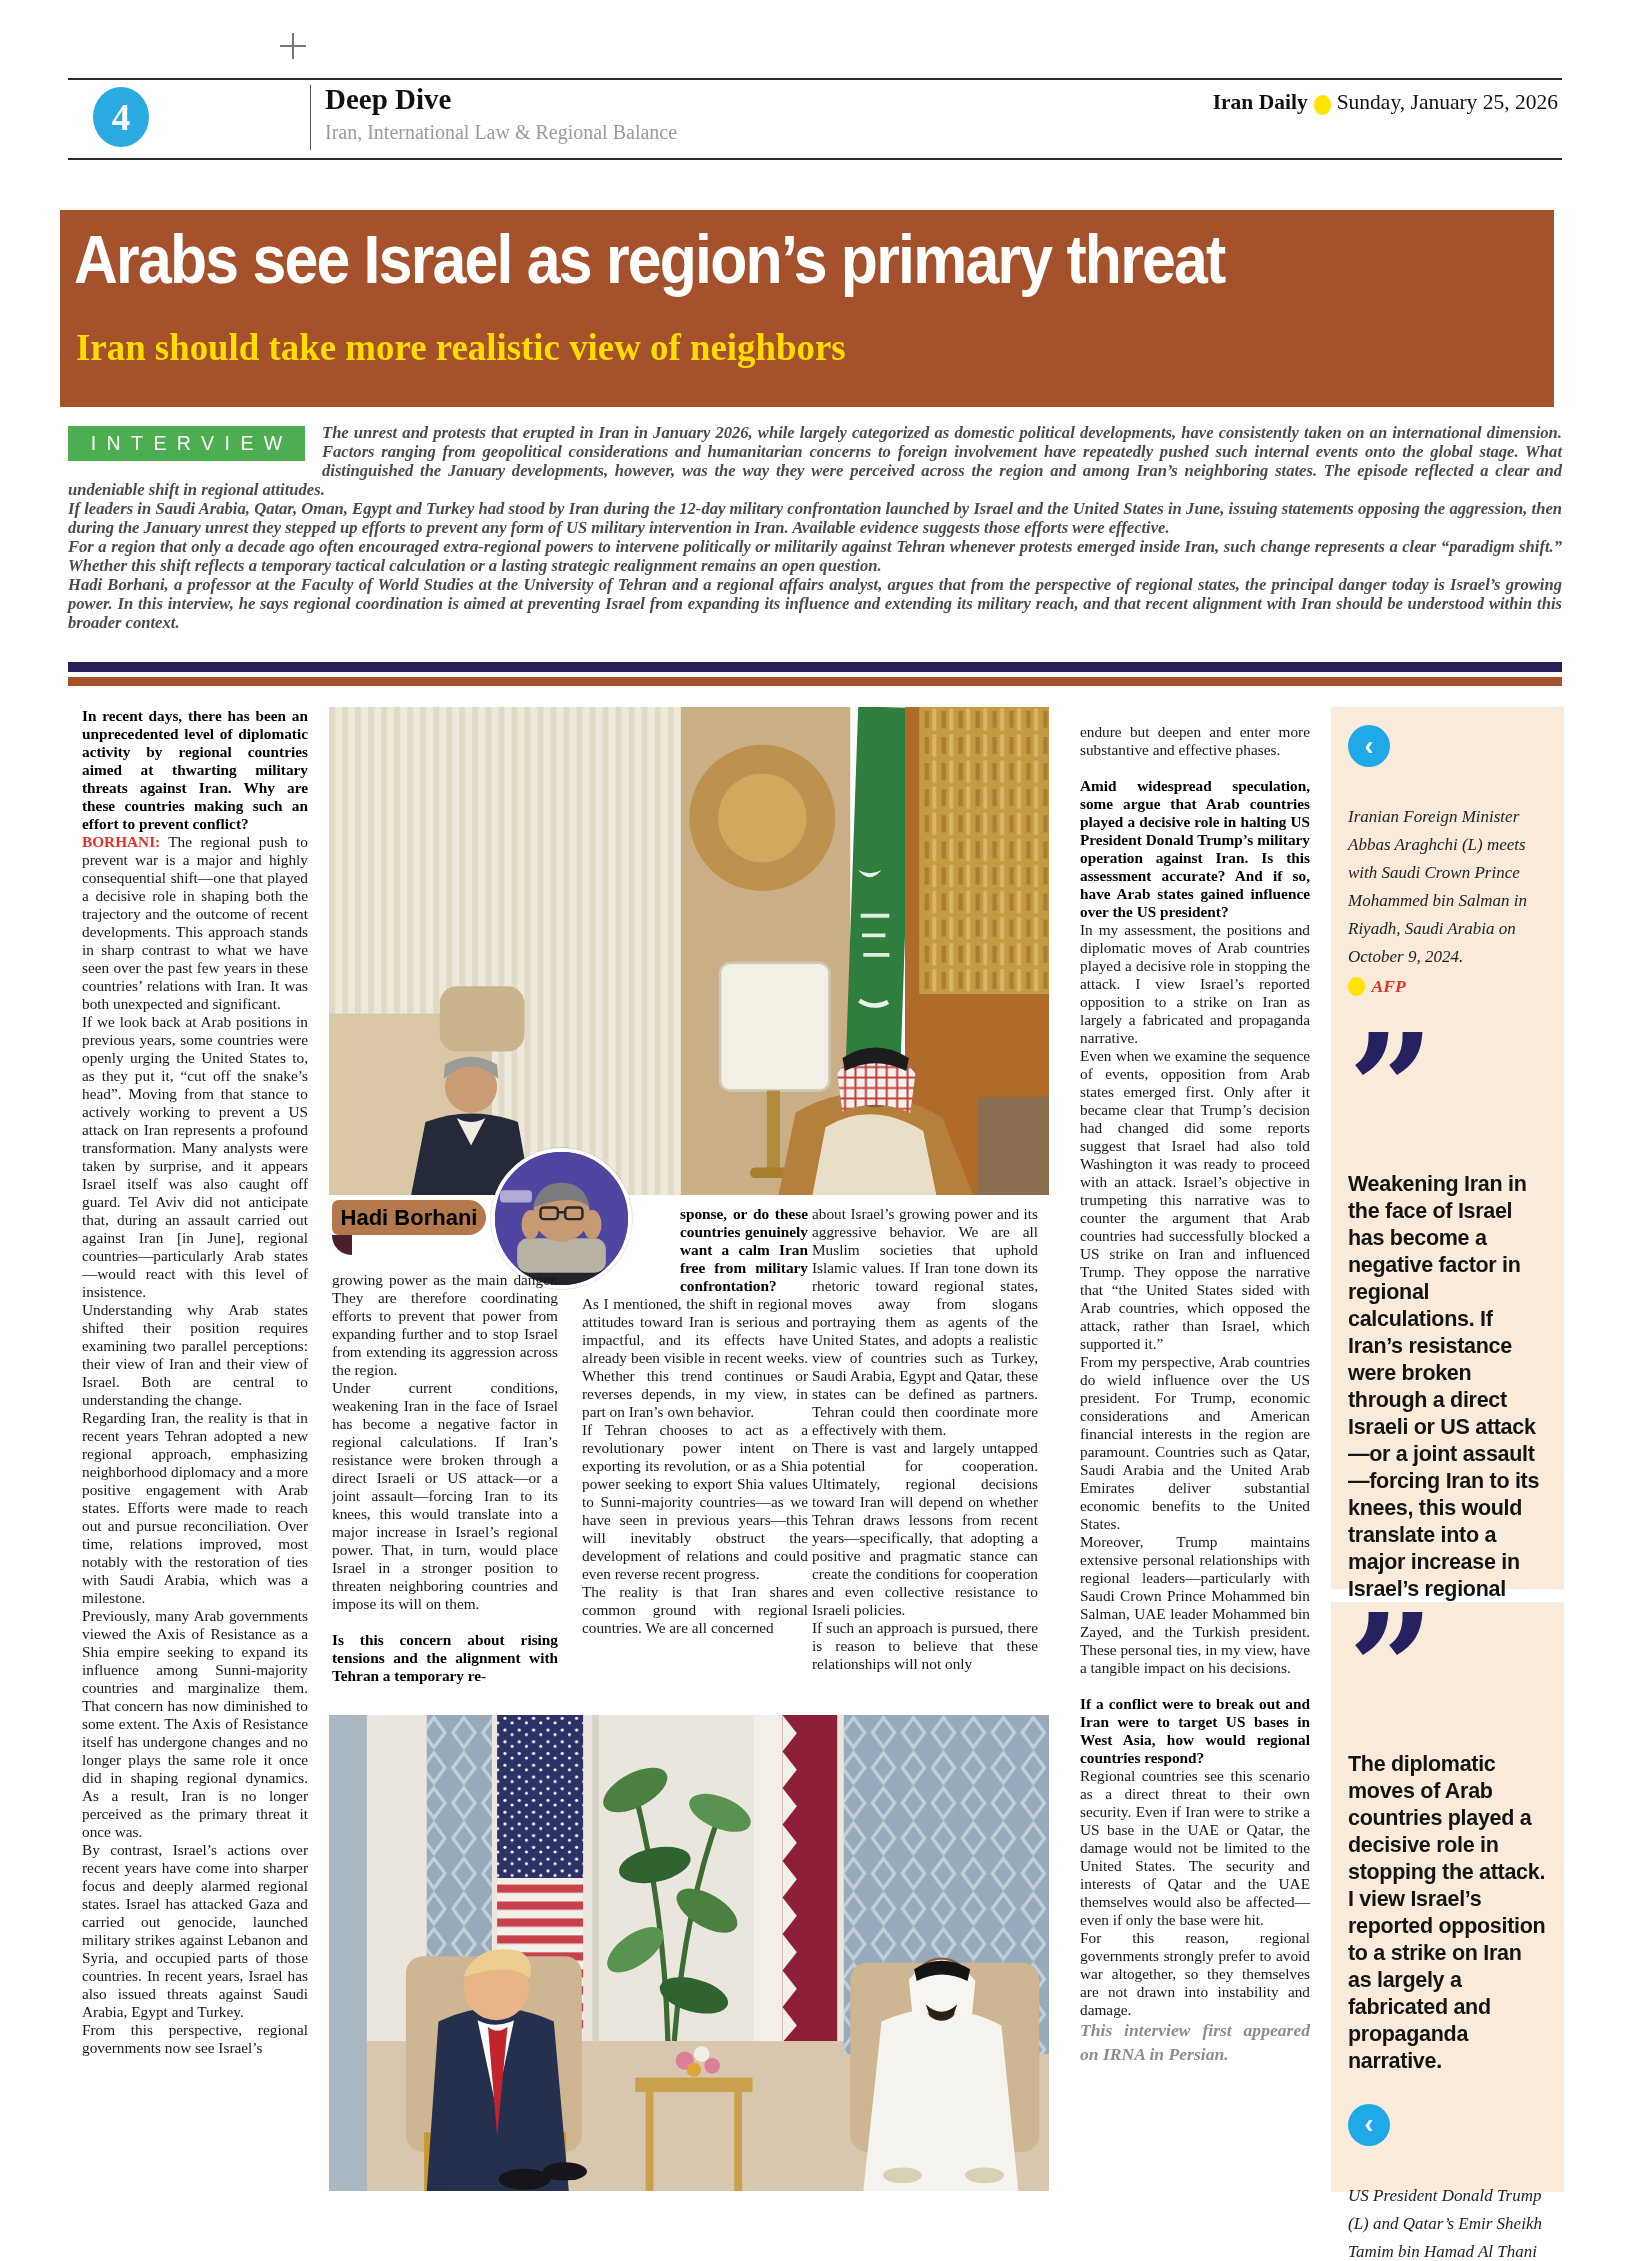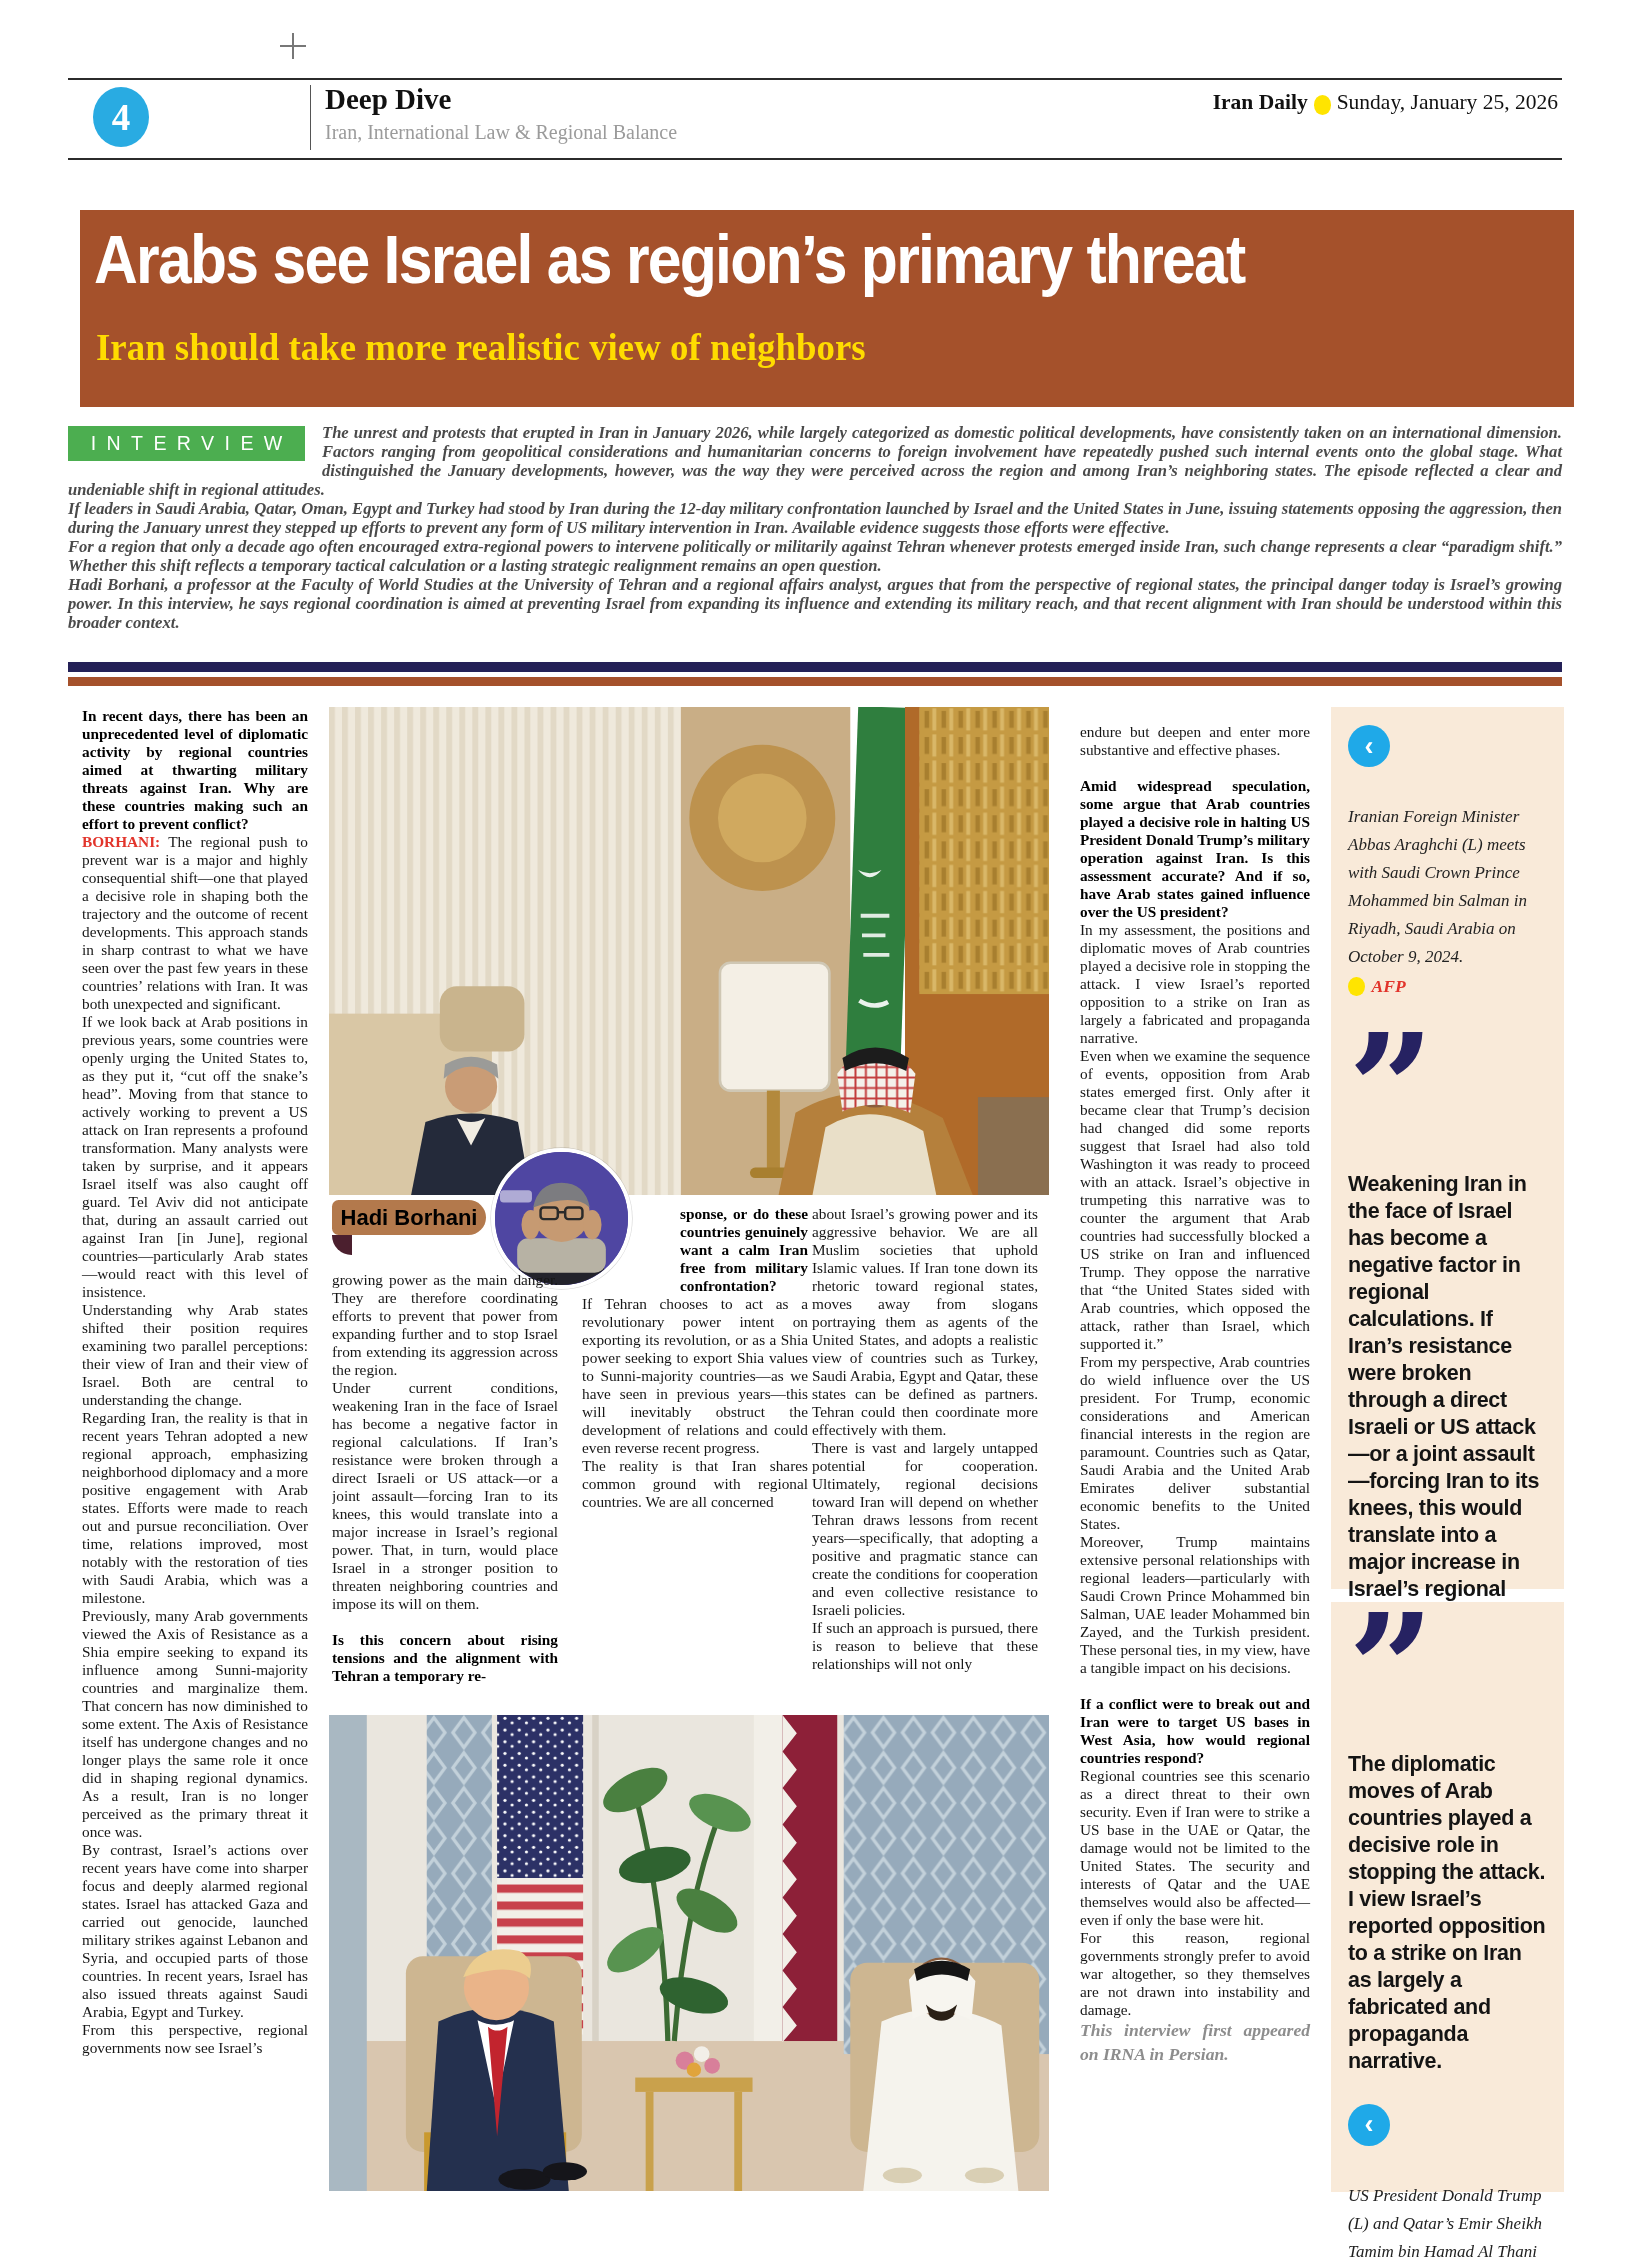--- a/index.html
+++ b/index.html
@@ -18,21 +18,21 @@
   .page-badge { left:93px; top:87px; width:56px; height:60px; background:#29abe2; border-radius:50%;
                 color:#fff; font-weight:bold; font-size:37px; display:flex; align-items:center; justify-content:center; }
   .head-divider { left:310px; top:85px; width:1.3px; height:65px; background:#555; }
   .section-title { left:325px; top:83px; font-weight:bold; font-size:29px; color:#111; }
   .section-sub   { left:325px; top:121px; font-size:20px; color:#9b9b9b; }
   .masthead { right:72px; top:90px; font-size:21.5px; color:#111; display:flex; align-items:flex-end; gap:6px;margin-left:36px; }
   .masthead .mh-name { font-weight:bold; }
   .dot { display:inline-block; width:17px; height:19.6px; border-radius:50%; background:#ffe400; }
 
   
-  .banner { left:80px; top:210px; width:1494px; height:197px; background:#a5512b; overflow:hidden; }
+  .banner { left:60px; top:210px; width:1494px; height:197px; background:#a5512b; overflow:hidden; }
   .banner-title { position:absolute; left:14.3px; top:10.4px; color:#fff; font-family:"Liberation Sans",sans-serif;
                   font-weight:bold; font-size:69px; letter-spacing:-2px; white-space:nowrap;
                   transform:scaleX(0.88); transform-origin:left top; }
   .banner-sub { position:absolute; left:15.6px; top:115px; color:#ffdc00; font-weight:bold; font-size:38px;
                 white-space:nowrap; transform:scaleX(0.97); transform-origin:left top; }
 
   
   .intro { left:68px; top:423px; width:1494px; color:#4a4a4a; font-style:italic; font-weight:bold;
            font-size:16.6px; line-height:19px; text-align:justify; }
   .intro p { margin:0; }
@@ -201,20 +201,21 @@
 <div class="abs col col2">
   <p>growing power as the main danger. They are therefore coordinating efforts to prevent that power from expanding further and to stop Israel from extending its aggression across the region.</p>
   <p>Under current conditions, weakening Iran in the face of Israel has become a negative factor in regional calculations. If Iran’s resistance were broken through a direct Israeli or US attack—or a joint assault—forcing Iran to its knees, this would translate into a major increase in Israel’s regional power. That, in turn, would place Israel in a stronger position to threaten neighboring countries and impose its will on them.</p>
   <div class="gap"></div>
   <p class="q">Is this concern about rising tensions and the alignment with Tehran a temporary re-</p>
 </div>
 
 <div class="abs col col3">
   <span class="circ-spacer"></span>
   <p class="q">sponse, or do these countries genuinely want a calm Iran free from military confrontation?</p>
+  <p>As I mentioned, the shift in regional attitudes toward Iran is serious and impactful, and its effects have already been visible in recent weeks. Whether this trend continues or reverses depends, in my view, in part on Iran’s own behavior.</p>
   <p>If Tehran chooses to act as a revolutionary power intent on exporting its revolution, or as a Shia power seeking to export Shia values to Sunni-majority countries—as we have seen in previous years—this will inevitably obstruct the development of relations and could even reverse recent progress.</p>
   <p>The reality is that Iran shares common ground with regional countries. We are all concerned</p>
 </div>
 
 <div class="abs col col4">
   <p>about Israel’s growing power and its aggressive behavior. We are all Muslim societies that uphold Islamic values. If Iran tone down its rhetoric toward regional states, moves away from slogans portraying them as agents of the United States, and adopts a realistic view of countries such as Turkey, Saudi Arabia, Egypt and Qatar, these states can be defined as partners. Tehran could then coordinate more effectively with them.</p>
   <p>There is vast and largely untapped potential for cooperation. Ultimately, regional decisions toward Iran will depend on whether Tehran draws lessons from recent years—specifically, that adopting a positive and pragmatic stance can create the conditions for cooperation and even collective resistance to Israeli policies.</p>
   <p>If such an approach is pursued, there is reason to believe that these relationships will not only</p>
 </div>
 

